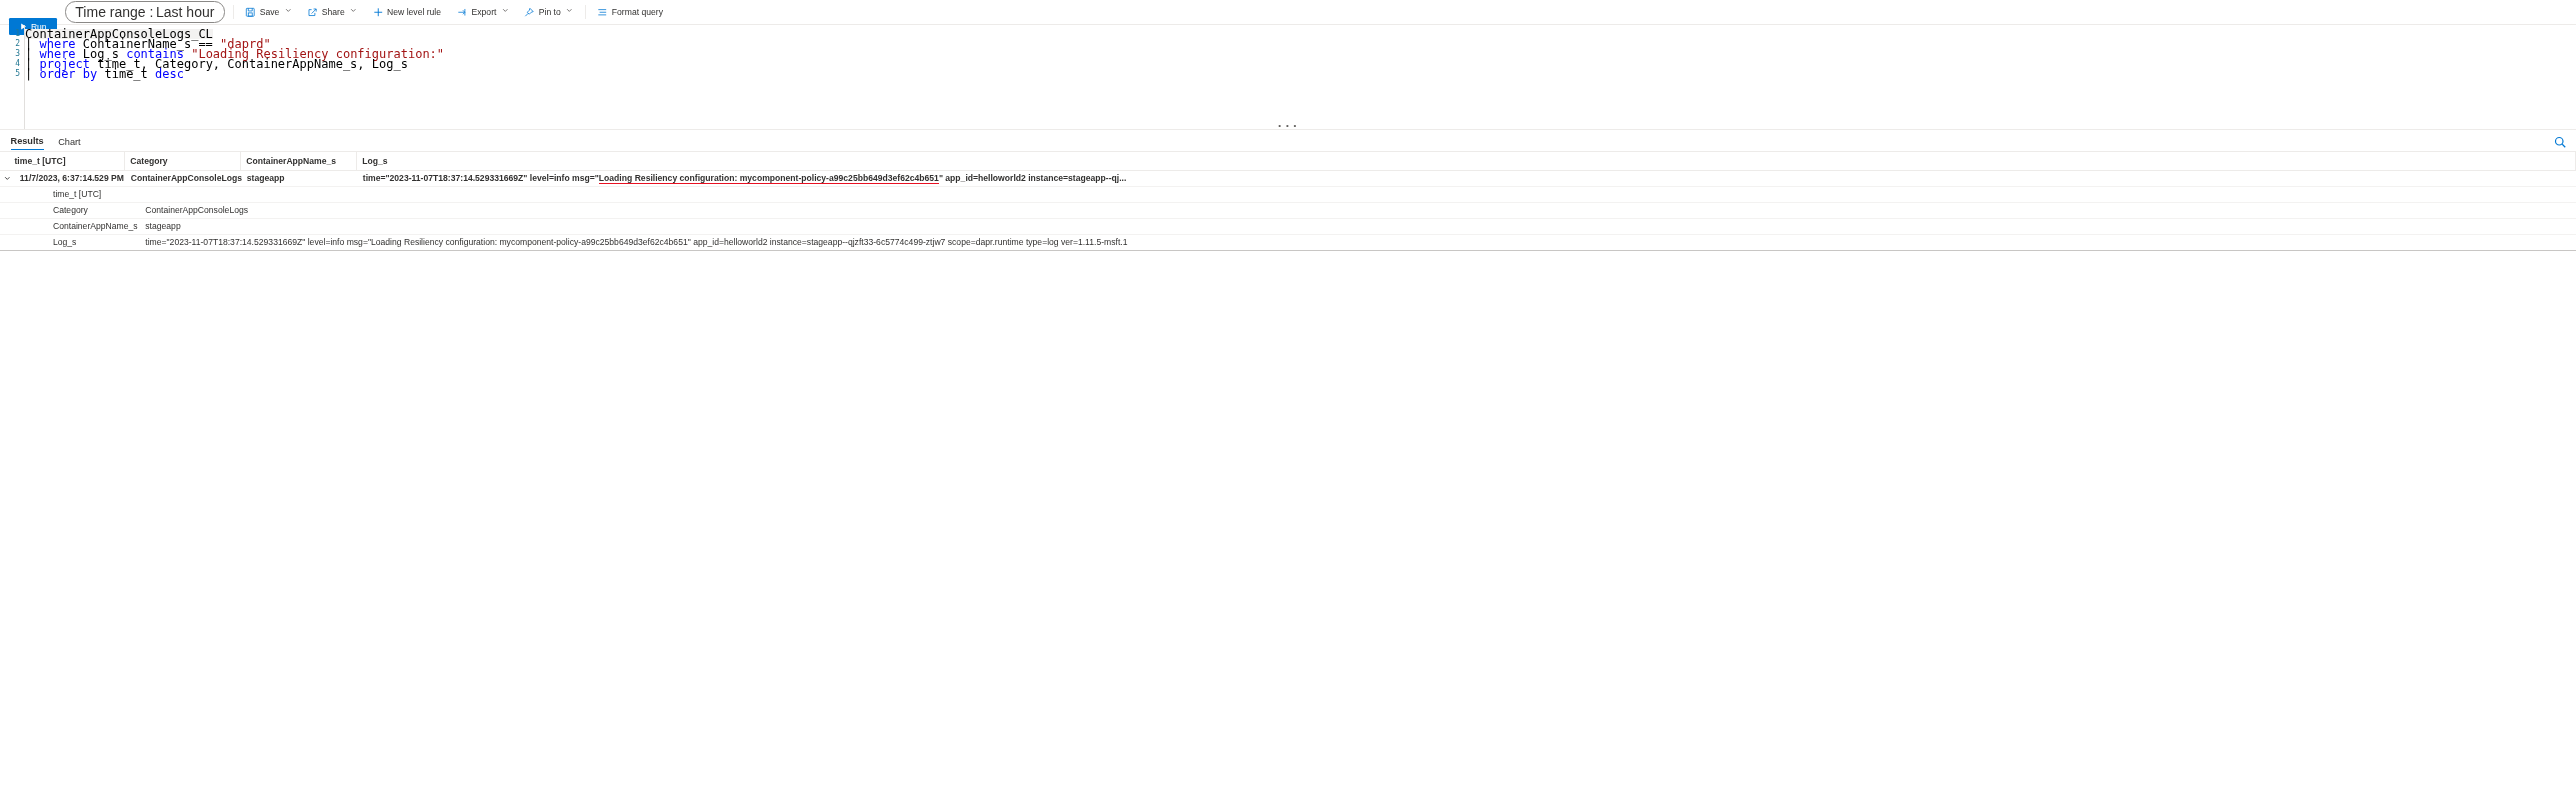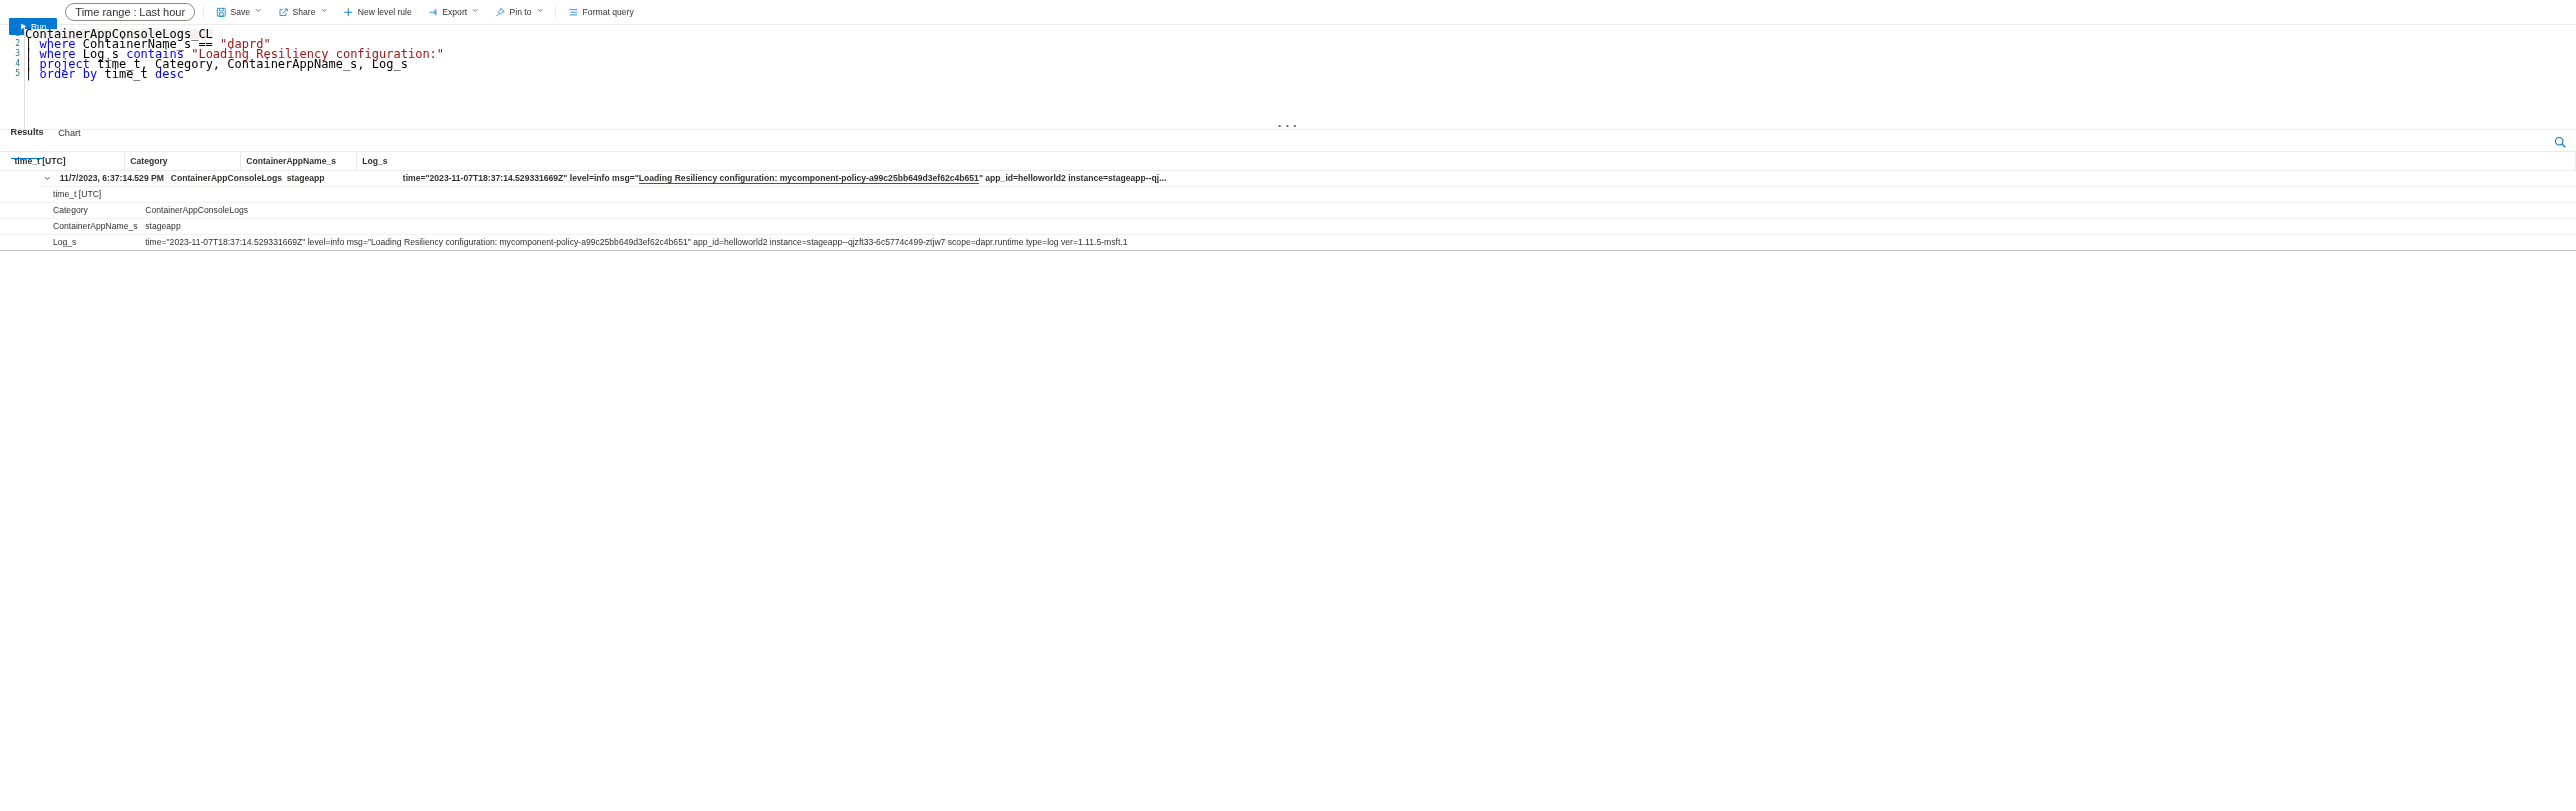--- a/index.html
+++ b/index.html
@@ -2,56 +2,56 @@
 <html style="font-size:10.5px"><head>
 <meta charset="utf-8">
 <style>
   * { box-sizing: border-box; margin: 0; padding: 0; }
   body { font-family: "Segoe UI", -apple-system, BlinkMacSystemFont, sans-serif; font-size: 8.6px; color: #323130; background: #fff; }
   
   
   .toolbar { display: flex; align-items: center; gap: 8px; padding: 4px 9.2px; border-bottom: 0.7px solid #edebe9; height: 25px; }
   .run-btn { display: inline-flex; align-items: center; gap: 4px; background: #0078d4; color: #fff; border: none; padding: 3.3px 10.5px; border-radius: 1.3px; font-size: 8.6px; cursor: pointer; margin-top: 29px; }
   .run-btn svg { width: 7.2px; height: 7.2px; }
-  .timerange { display: inline-flex; align-items: center; gap: 2.6px; border: 0.7px solid #8a8886; border-radius: 10.5px; padding: 2px 9.2px; font-size: 11px; cursor: pointer; }
+  .timerange { display: inline-flex; align-items: center; gap: 2.6px; border: 0.7px solid #8a8886; border-radius: 10.5px; padding: 2px 9.2px; font-size: 14px; cursor: pointer; }
   .timerange .lbl { color: #323130; }
   .timerange .val { color: #323130; }
   .tool-item { display: inline-flex; align-items: flex-start; gap: 4px; padding: 2.6px 4px; cursor: pointer; color: #323130; }
   .tool-item .icn { width: 10.5px; height: 10.5px; display: inline-flex; align-items: center; justify-content: center; color: #0078d4; }
   .tool-item .icn svg { width: 10.5px; height: 10.5px; }
   .chev { width: 6.6px; height: 6.6px; margin-left: 1.3px; }
   .sep { width: 0.7px; height: 14.5px; background: #edebe9; }
   
   
   .editor-wrap { display: flex; border-bottom: 0.7px solid #edebe9; min-height: 105px; position: relative; }
   .gutter { width: 24px; padding: 4px 4px 4px 0; text-align: right; color: #237893; font-family: "Menlo","Consolas",monospace; font-size: 8px; line-height: 10px; user-select: none; }
   .editor { flex: 1; padding: 4px 0; font-family: "Menlo","Consolas",monospace; font-size: 12px; line-height: 10px; white-space: pre; border-left: 0.7px solid #e1dfdd; }
   .editor .kw { color: #0000ff; }
   .editor .str { color: #a31515; }
   .editor .plain { color: #000; }
   .editor .row1 { background: #f3f2f1; display: inline-block; }
   .dots { position: absolute; bottom: -1.3px; left: 50%; transform: translateX(-50%); color: #605e5c; font-size: 8px; letter-spacing: 1.3px; }
   
   
   .tabs { display: flex; align-items: center; gap: 14.5px; padding: 5.3px 10.5px 0; border-bottom: 0.7px solid #edebe9; height: 22.4px; position: relative; }
-  .tab { padding-bottom: 21px; cursor: pointer; font-size: 9.2px; }
+  .tab { padding-bottom: 3px; cursor: pointer; font-size: 9.2px; }
   .tab.active { border-bottom: 1.3px solid #0078d4; font-weight: 600; }
   .search-icn { margin-left: auto; color: #0078d4; cursor: pointer; }
   .search-icn svg { width: 12px; height: 12px; }
   
   
   .tblwrap { }
   .hdr-row { display: flex; align-items: center; border-bottom: 0.7px solid #edebe9; height: 18.4px; background: #fff; font-size: 8.6px; font-weight: 600; }
   .hdr-cell { padding: 0 5.3px; border-right: 0.7px solid #edebe9; height: 100%; display: flex; align-items: center; }
   .c0 { width: 125px; padding-left: 14.5px; }
   .c1 { width: 116px; }
   .c2 { width: 116px; }
   .c3 { flex: 1; }
   
-  .data-row { display: flex; align-items: center; height: 16px; border-bottom: 0.7px solid #f3f2f1; font-size: 8.6px; cursor: pointer; margin-left: 40px; }
+  .data-row { display: flex; align-items: center; height: 16px; border-bottom: 0.7px solid #f3f2f1; font-size: 8.6px; cursor: pointer; }
   .data-row.main { font-weight: 700; }
   .data-row .cell { padding: 0 5.3px; height: 100%; display: flex; align-items: center; overflow: hidden; white-space: nowrap; }
   .expander { width: 14.5px; display: flex; align-items: center; justify-content: center; }
   .expander svg { width: 6.6px; height: 6.6px; }
   .c0b { width: 111px; }
   
   .detail-row { display: flex; align-items: center; height: 16px; border-bottom: 0.7px solid #f3f2f1; font-size: 8.6px; }
   .detail-row .key { width: 140px; padding-left: 53px; font-weight: 400; }
   .detail-row .val { flex: 1; padding-left: 5.3px; white-space: nowrap; overflow: hidden; text-overflow: ellipsis; }
   .last-detail { border-bottom: 0.7px solid #c8c6c4; }

